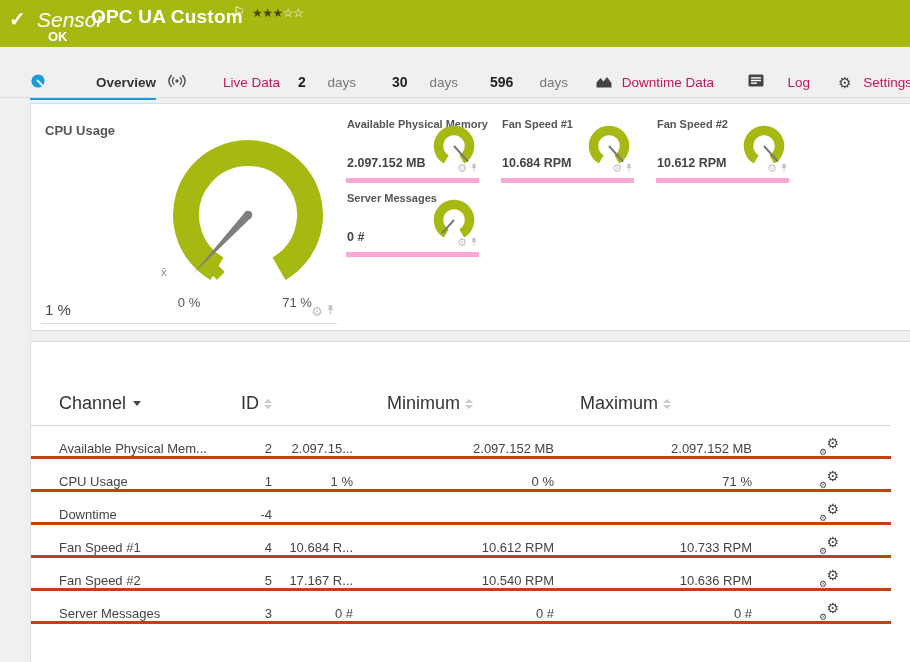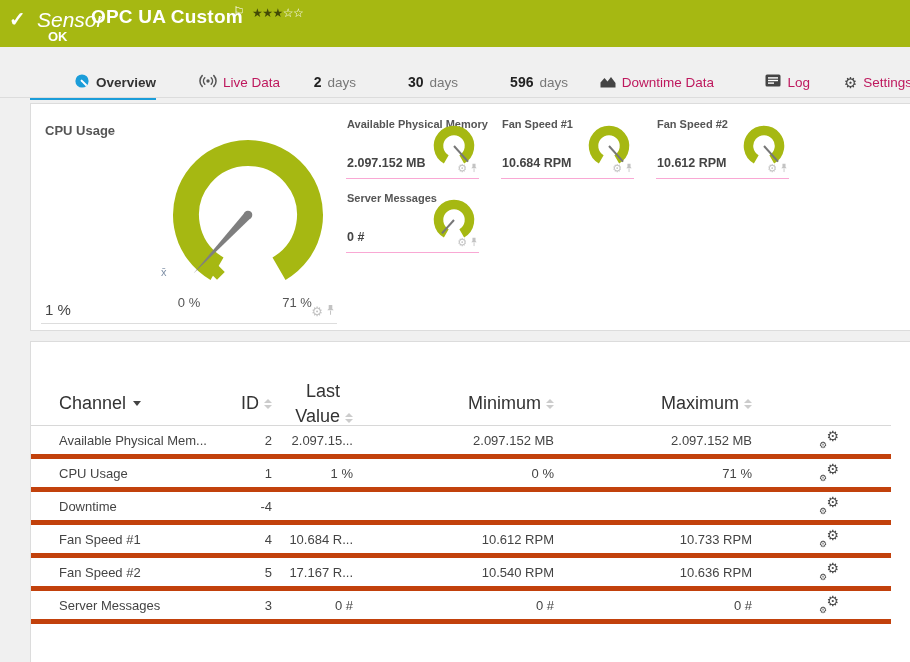--- a/index.html
+++ b/index.html
@@ -12,21 +12,21 @@
   .topbar{position:absolute;left:0;top:0;width:910px;height:47px;background:#a6b812;color:#fff}
   .topbar .check{position:absolute;left:9px;top:7px;font-size:20px;font-weight:bold}
   .topbar .kind{position:absolute;left:37px;top:8px;font-style:italic;font-size:21px}
   .topbar .sname{position:absolute;left:91px;top:6px;font-weight:bold;font-size:19px;letter-spacing:.2px}
   .topbar .flag{position:absolute;left:233px;top:4px;font-size:13px}
   .topbar .stars{position:absolute;left:252px;top:6px;font-size:12px;letter-spacing:-.5px}
   .stars .sf{color:rgba(32,36,2,.75)}
   .stars .se{color:#fff}
   .topbar .ok{position:absolute;left:48px;top:29px;font-size:13px;font-weight:bold}
   
-  .tab{position:absolute;top:69px;height:26px;display:flex;align-items:center;justify-content:flex-end;
+  .tab{position:absolute;top:69px;height:26px;display:flex;align-items:center;justify-content:space-between;
        gap:6px;font-size:13.5px;color:#555;cursor:pointer;white-space:nowrap}
   .tab .tlabel{color:#be185d}
   .tab.active .tlabel{color:#333;font-weight:bold}
   .tab .tnum{font-weight:bold;color:#222;font-size:14px}
   .tab .tunit{color:#777}
   .tab.active::after{content:"";position:absolute;left:0;right:0;bottom:-5px;height:3px;background:#1b9dd9}
   .t-overview{left:30px;width:126px}
   .t-live{left:168px;width:112px}
   .t-d2{left:298px;width:58px}
   .t-d30{left:392px;width:66px}
@@ -45,37 +45,37 @@
   .cpu .title{position:absolute;left:4px;top:8px;font-size:13px;font-weight:bold;color:#555}
   .cpu svg.big{position:absolute;left:112px;top:20px}
   .cpu .lbl{position:absolute;width:60px;text-align:center;font-size:13px;color:#555;top:180px}
   .cpu .lbl.min{left:118px}
   .cpu .lbl.max{left:226px}
   .cpu .cur{position:absolute;left:4px;top:186px;font-size:15px;color:#444}
   .gicons{position:absolute;display:flex;align-items:center;gap:3px;color:#c3c3c3}
   .cpu .gicons{right:2px;bottom:3px}
   .gicons .g{font-size:13px;line-height:1;color:#c3c3c3}
   
-  .mini{position:absolute;width:133px;height:64px;border-bottom:1px solid #f9a8d4}
+  .mini{position:absolute;width:133px;height:64px;border-bottom:5px solid #f9a8d4}
   .m0{left:315px;top:10px}
   .m1{left:470px;top:10px}
   .m2{left:625px;top:10px}
   .m3{left:315px;top:84px}
   .mini .title{position:absolute;left:1px;top:4px;font-size:11px;font-weight:bold;color:#555;white-space:nowrap}
   .mini svg.small{position:absolute;right:1px;top:11px}
   .mini .val{position:absolute;left:1px;bottom:8px;font-size:12.5px;font-weight:bold;color:#444;white-space:nowrap}
   .mini .gicons{right:1px;bottom:1px}
   .mini .gicons .g{font-size:11px}
   
   .thead{position:absolute;left:0;top:40px;width:860px;height:44px;display:flex;align-items:center;
          padding-left:28px;box-sizing:border-box;font-size:18px;font-weight:normal;color:#333;
          border-bottom:1px solid #d8d8d8}
   .tbody{position:absolute;left:0;top:84px;width:860px}
-  .trow{display:flex;align-items:center;height:33px;padding-left:28px;box-sizing:border-box;
-        font-size:13px;color:#444;border-bottom:5px solid #c2410c;width:860px}
+  .trow{display:flex;align-items:flex-end;height:33px;padding-left:28px;box-sizing:border-box;
+        font-size:13px;color:#444;border-bottom:3px solid #c2410c;width:860px}
   .c-ch{width:175px;display:flex;align-items:center}
   .c-id{width:38px;display:flex;justify-content:flex-end;align-items:center}
   .c-lv{width:81px;display:flex;justify-content:flex-end;align-items:center;text-align:right}
   .c-min{width:201px;display:flex;justify-content:flex-end;align-items:center}
   .c-max{width:198px;display:flex;justify-content:flex-end;align-items:center}
   .c-set{flex:1;display:flex;align-items:center;padding-left:67px}
   .hl2{white-space:pre-line;text-align:right;line-height:1.35}
   .sort{display:inline-block;margin-left:5px}
   .sort::before{content:"";display:block;width:0;height:0;border-left:4px solid transparent;
                 border-right:4px solid transparent;border-bottom:4px solid #ccc;margin-bottom:2px}
@@ -270,25 +270,20 @@
 <div class="panel panel-table">
   <div class="thead">
     <div class="c-ch">
       <span>Channel</span>
       <span class="caret"></span>
     </div>
     <div class="c-id">
       <span>ID</span>
       <span class="sort"></span>
     </div>
-    <div class="c-lv">
-      <span class="hl2">Last
-Value</span>
-      <span class="sort bot"></span>
-    </div>
     <div class="c-min">
       <span>Minimum</span>
       <span class="sort"></span>
     </div>
     <div class="c-max">
       <span>Maximum</span>
       <span class="sort"></span>
     </div>
     <div class="c-set"></div>
   </div>

